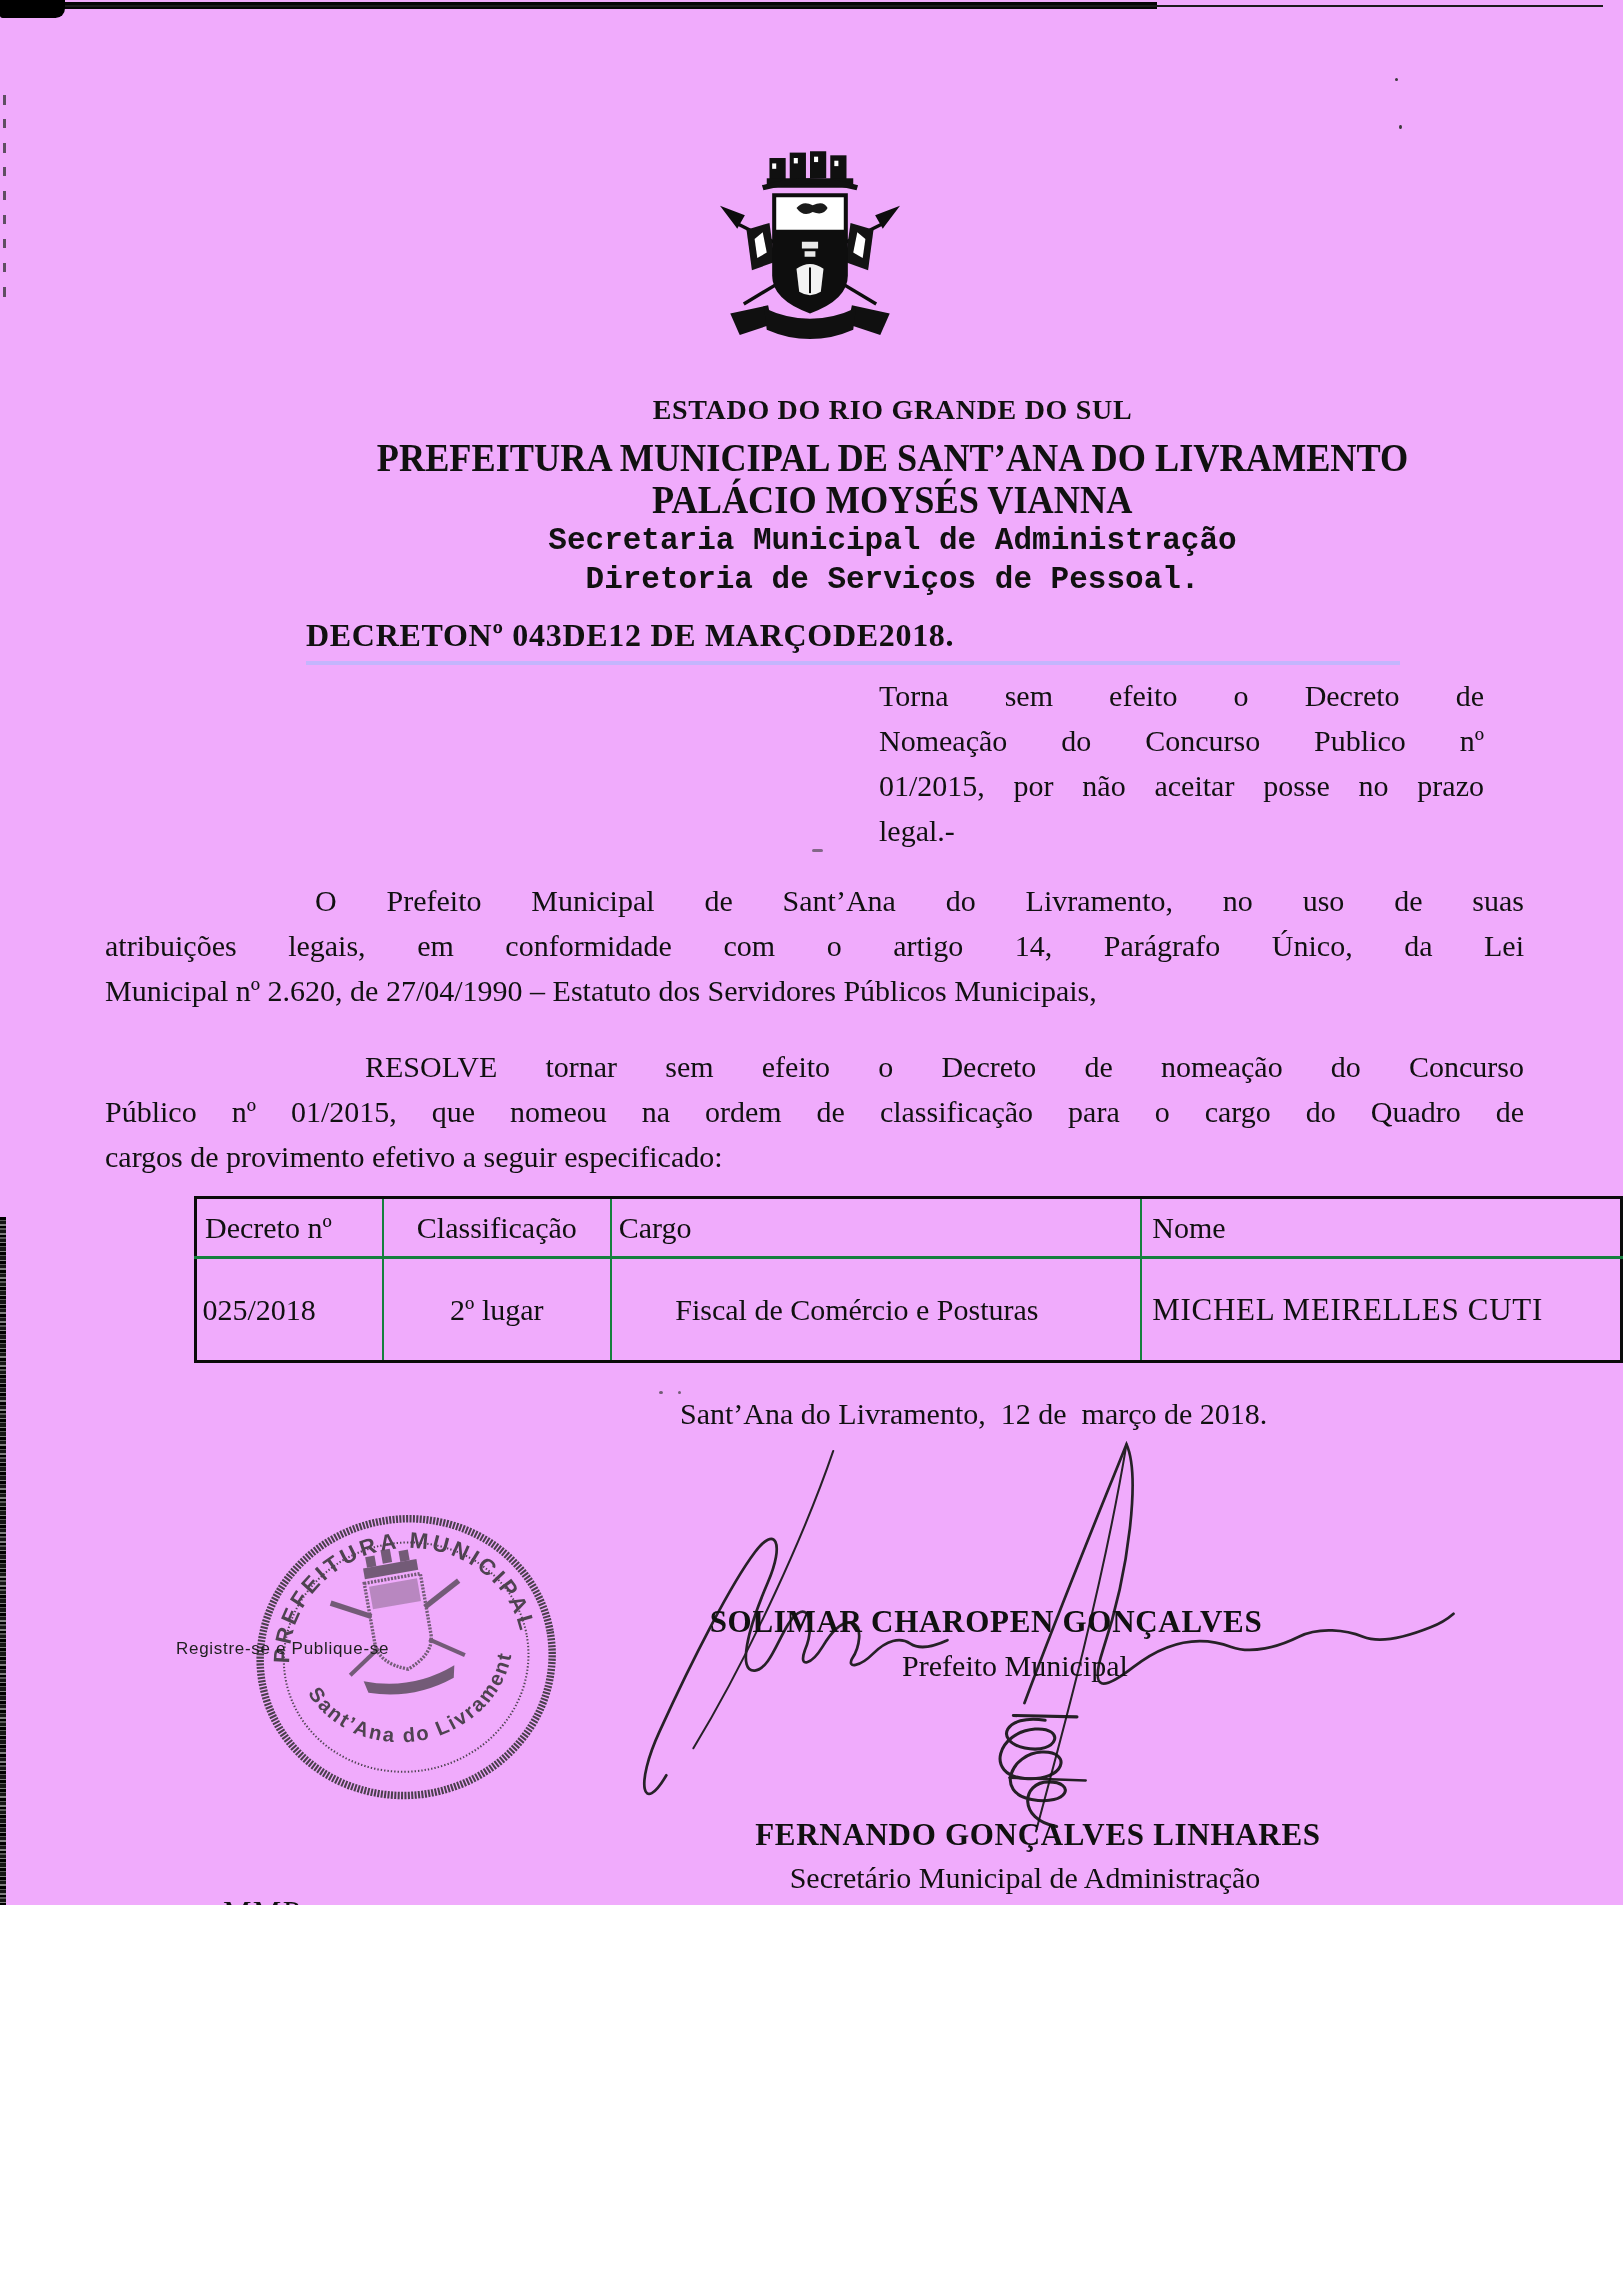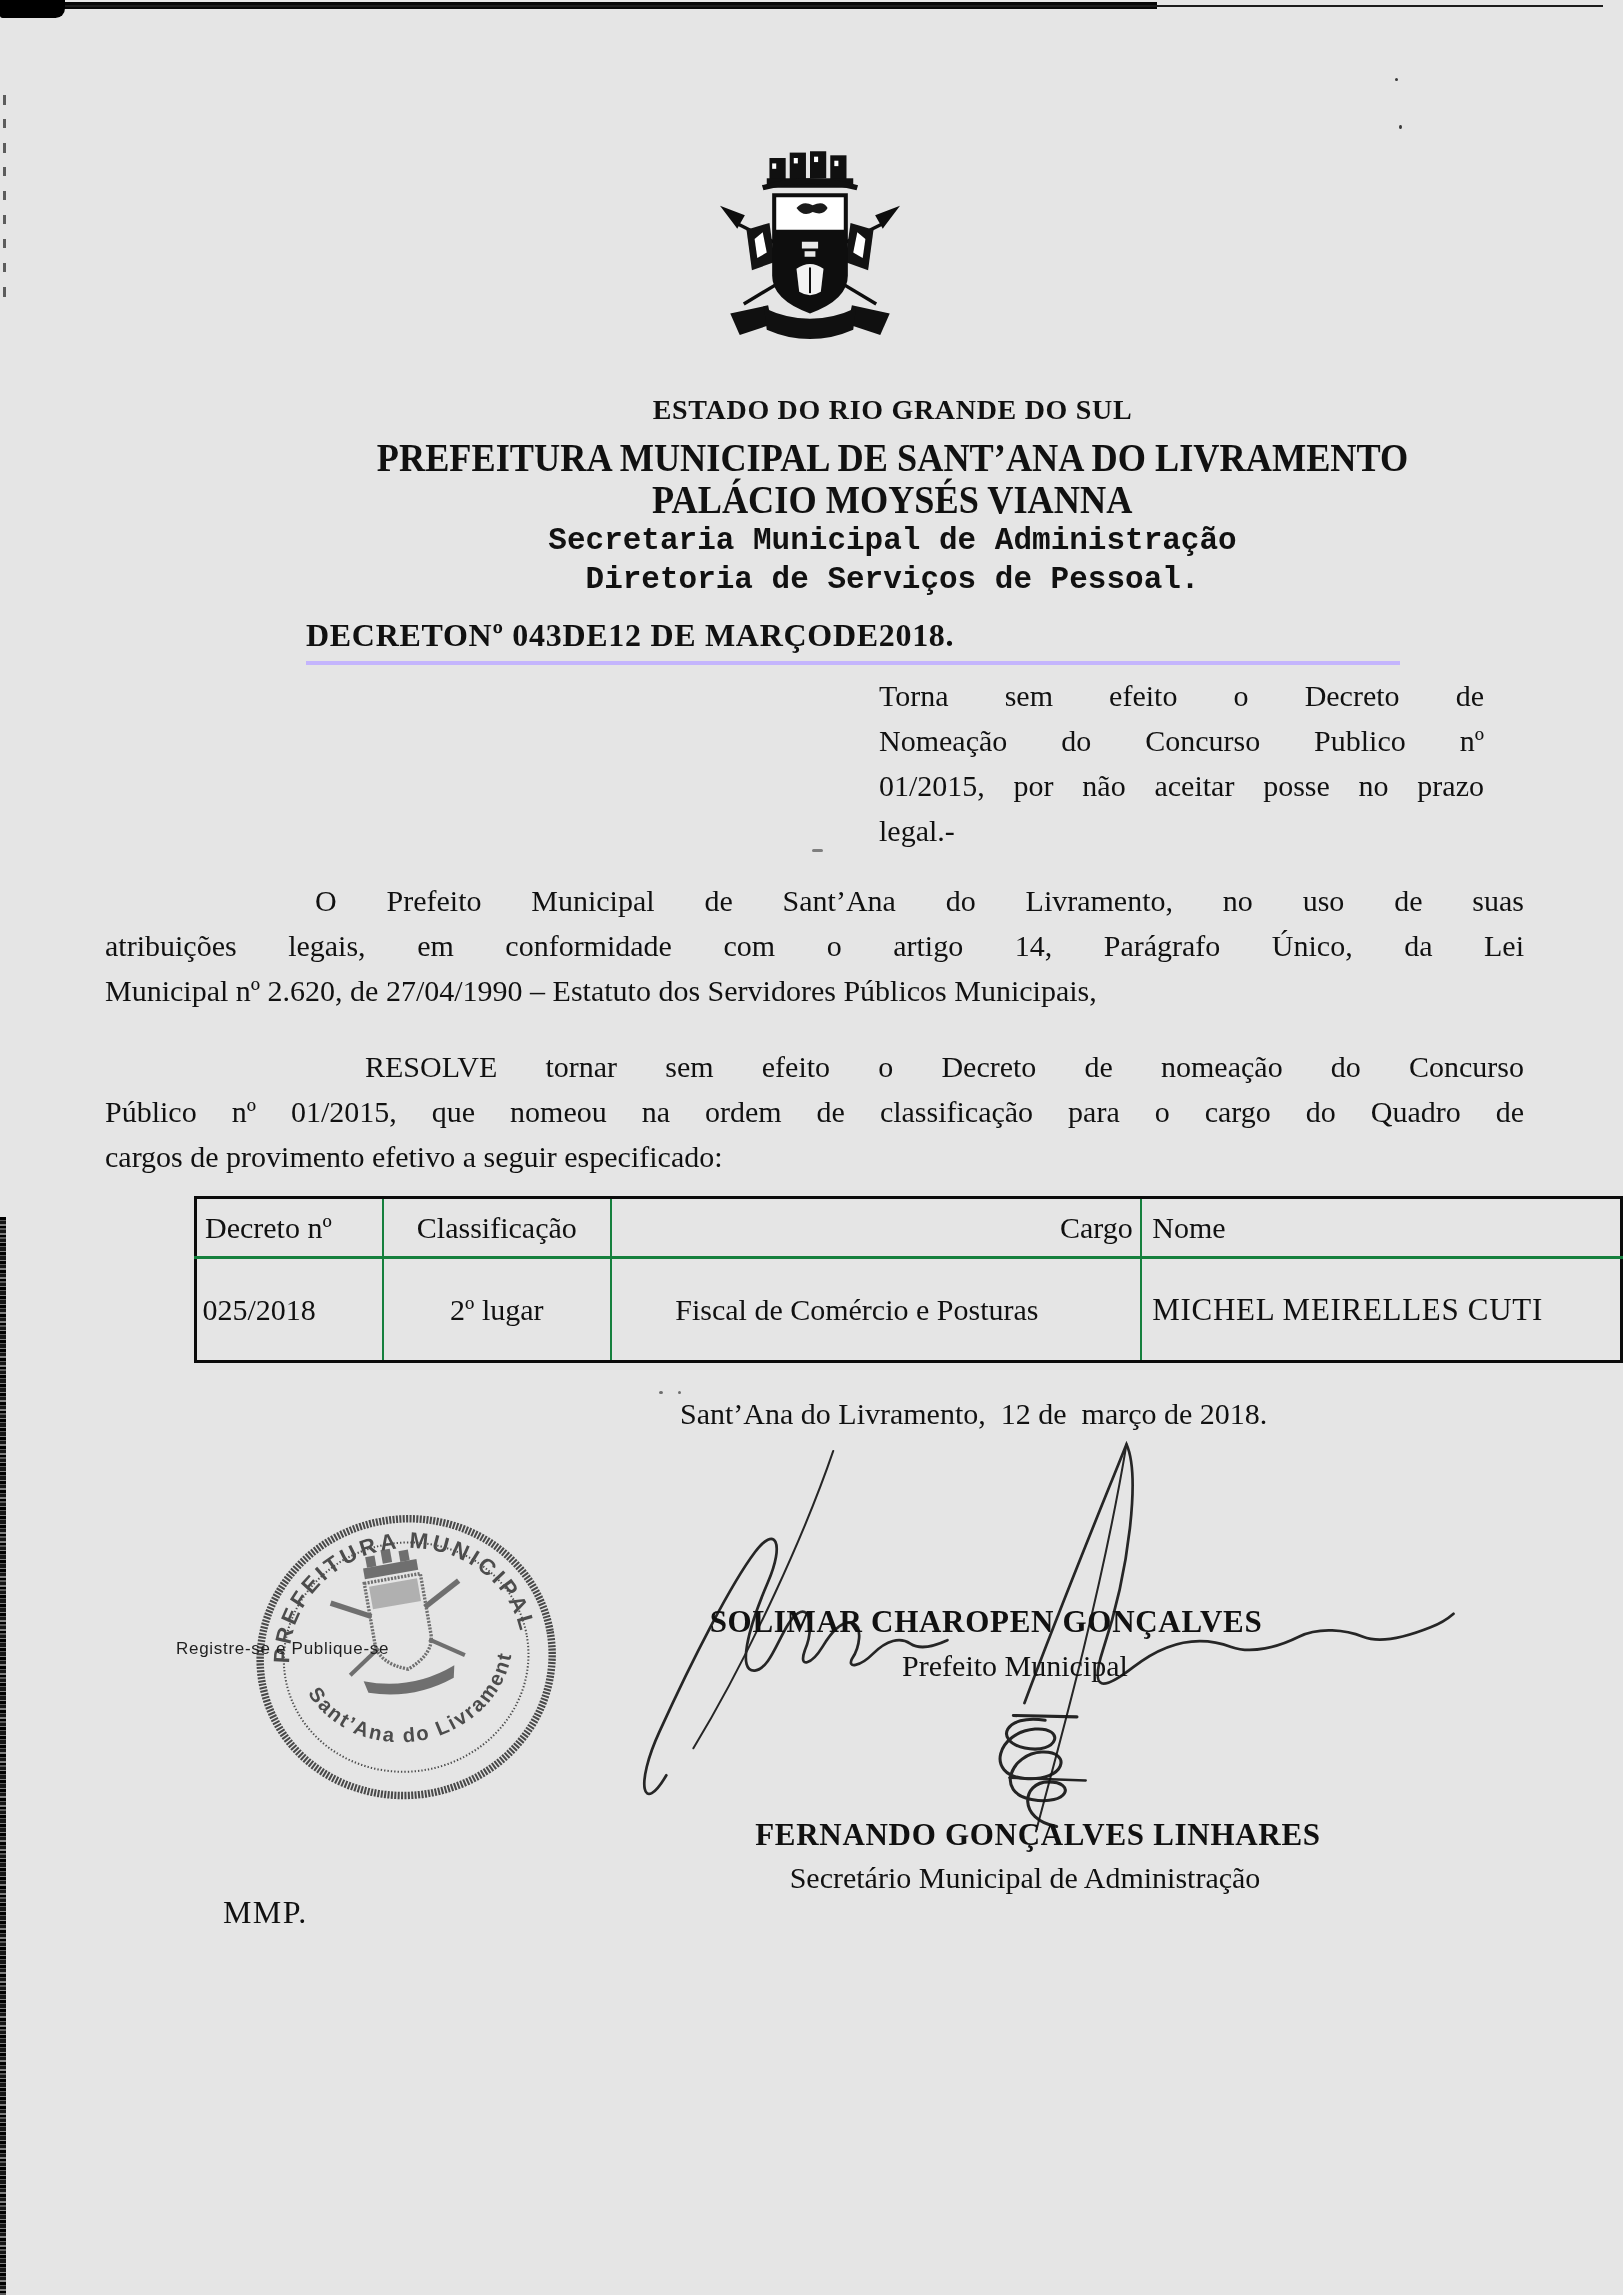--- a/index.html
+++ b/index.html
@@ -1,17 +1,17 @@
 <!DOCTYPE html>
 <html style="font-size:10.8px"><head>
 <meta charset="utf-8">
 <style>
   html,body { margin:0; padding:0; background:#ffffff; }
   .page {
-    position:relative; width:1623px; height:2295px; background:#e5e5e5;
+    position:relative; width:1623px; height:1905px; background:#f0abfc;
     font-family:"Liberation Serif", serif; color:#111; overflow:hidden;
   }
 
   
   .art { position:absolute; }
   .art-top-bar   { left:0; top:2px; width:1157px; height:7.4px; background:#060606; }
   .art-top-line  { left:0; top:4.7px; width:1603px; height:2px; background:#1c1c1c; }
   .art-top-blob  { left:0; top:0; width:65px; height:18px; background:#000; border-radius:0 0 9.5px 2.7px; }
   .art-left-top  { left:3.4px; top:95px; width:2.7px; height:210px;
                    background:repeating-linear-gradient(to bottom,#2f2f2f 0 9.5px, transparent 9.5px 24px); opacity:.75; }
@@ -56,21 +56,21 @@
     overflow:hidden;
   }
   .decree-table tr.hdr td { height:57px; }
   .decree-table tr.row td { height:101px; }
   .decree-table { border:3.4px solid #0b0b0b; }
   .decree-table tr.hdr td { border-bottom-width:3.4px; }
   td.c-dec { width:174px; text-align:left; padding-left:8px; }
   td.c-cla { width:216px; text-align:center; }
   td.c-car { width:433px; }
   td.c-nom { width:480px; padding-left:10.8px; }
-  tr.hdr td.c-car { text-align:right; }
+  tr.hdr td.c-car { text-align:left; }
   tr.row td.c-car { text-align:right; padding-left:13.5px; padding-right:101px; line-height:39px; }
   tr.row td.c-dec { text-align:left; padding-left:5.4px; }
   tr.row td.c-nom { font-size:31px; letter-spacing:0.7px; }
 
   
   .dateline { position:absolute; left:680px; top:1397px; font-size:30px; white-space:pre-wrap; }
 
   
   .sig-svg { position:absolute; }
   .sig1 { left:629px; top:1380px; width:845px; height:473px; }

